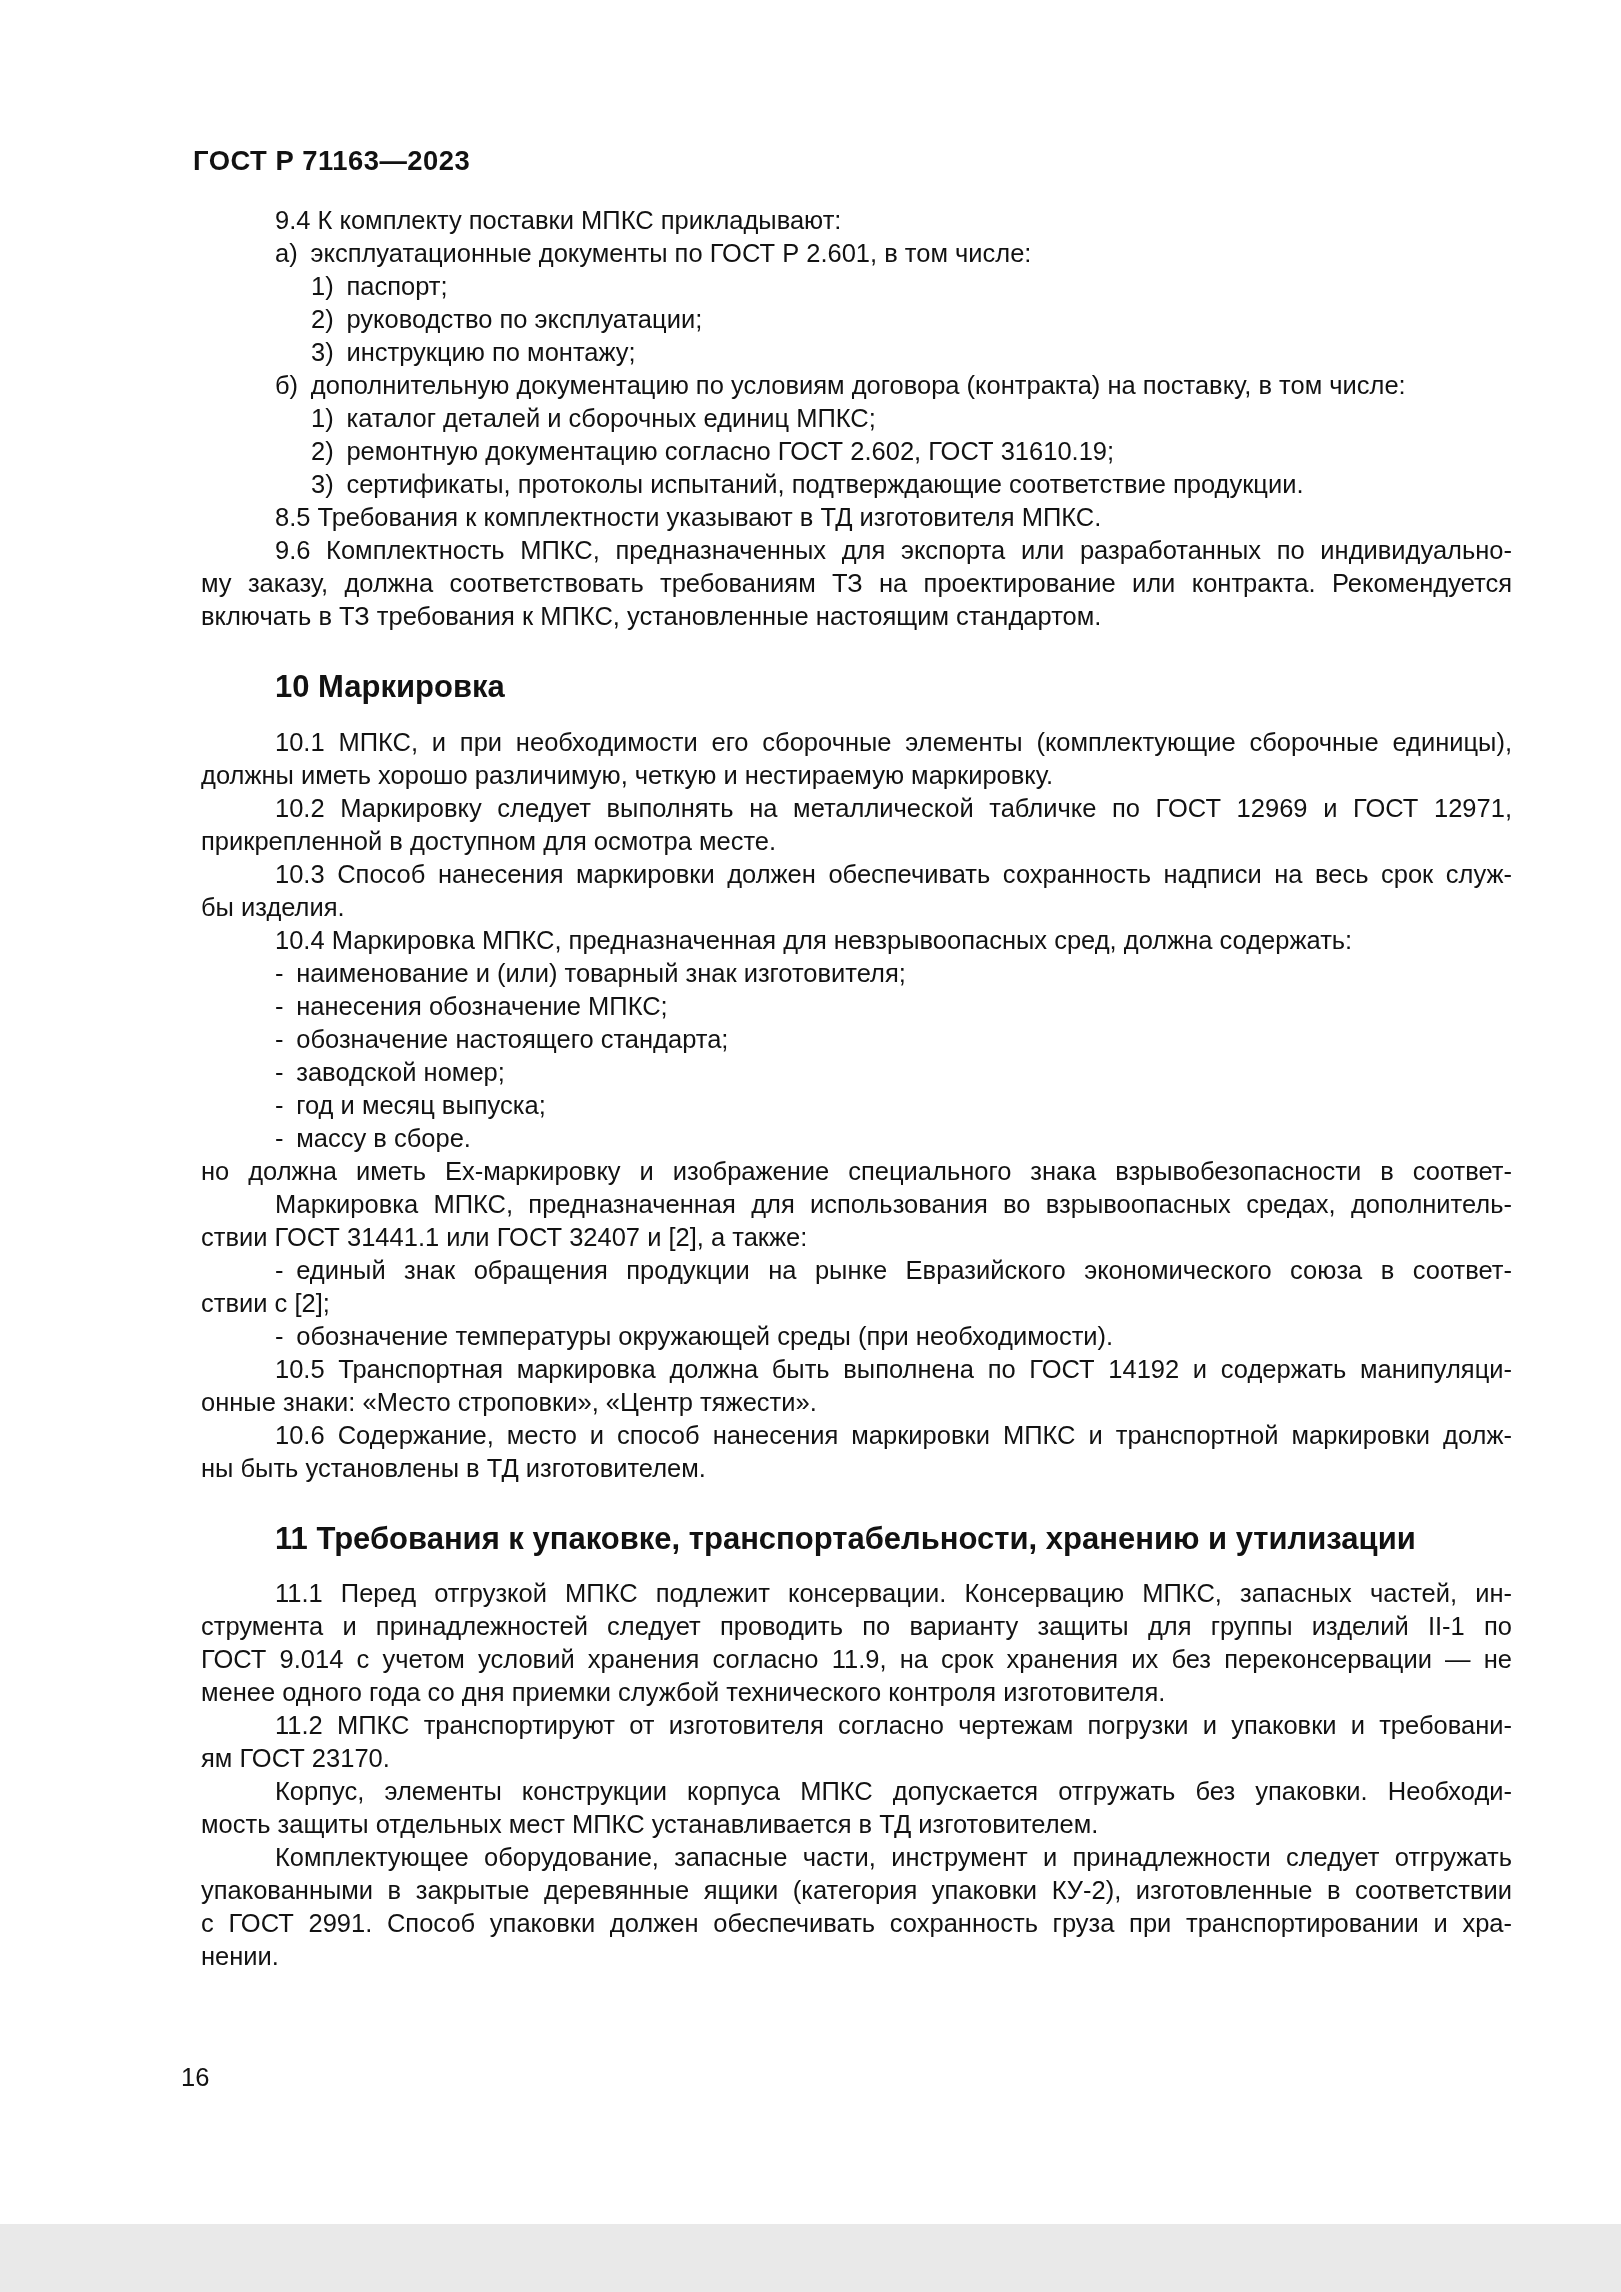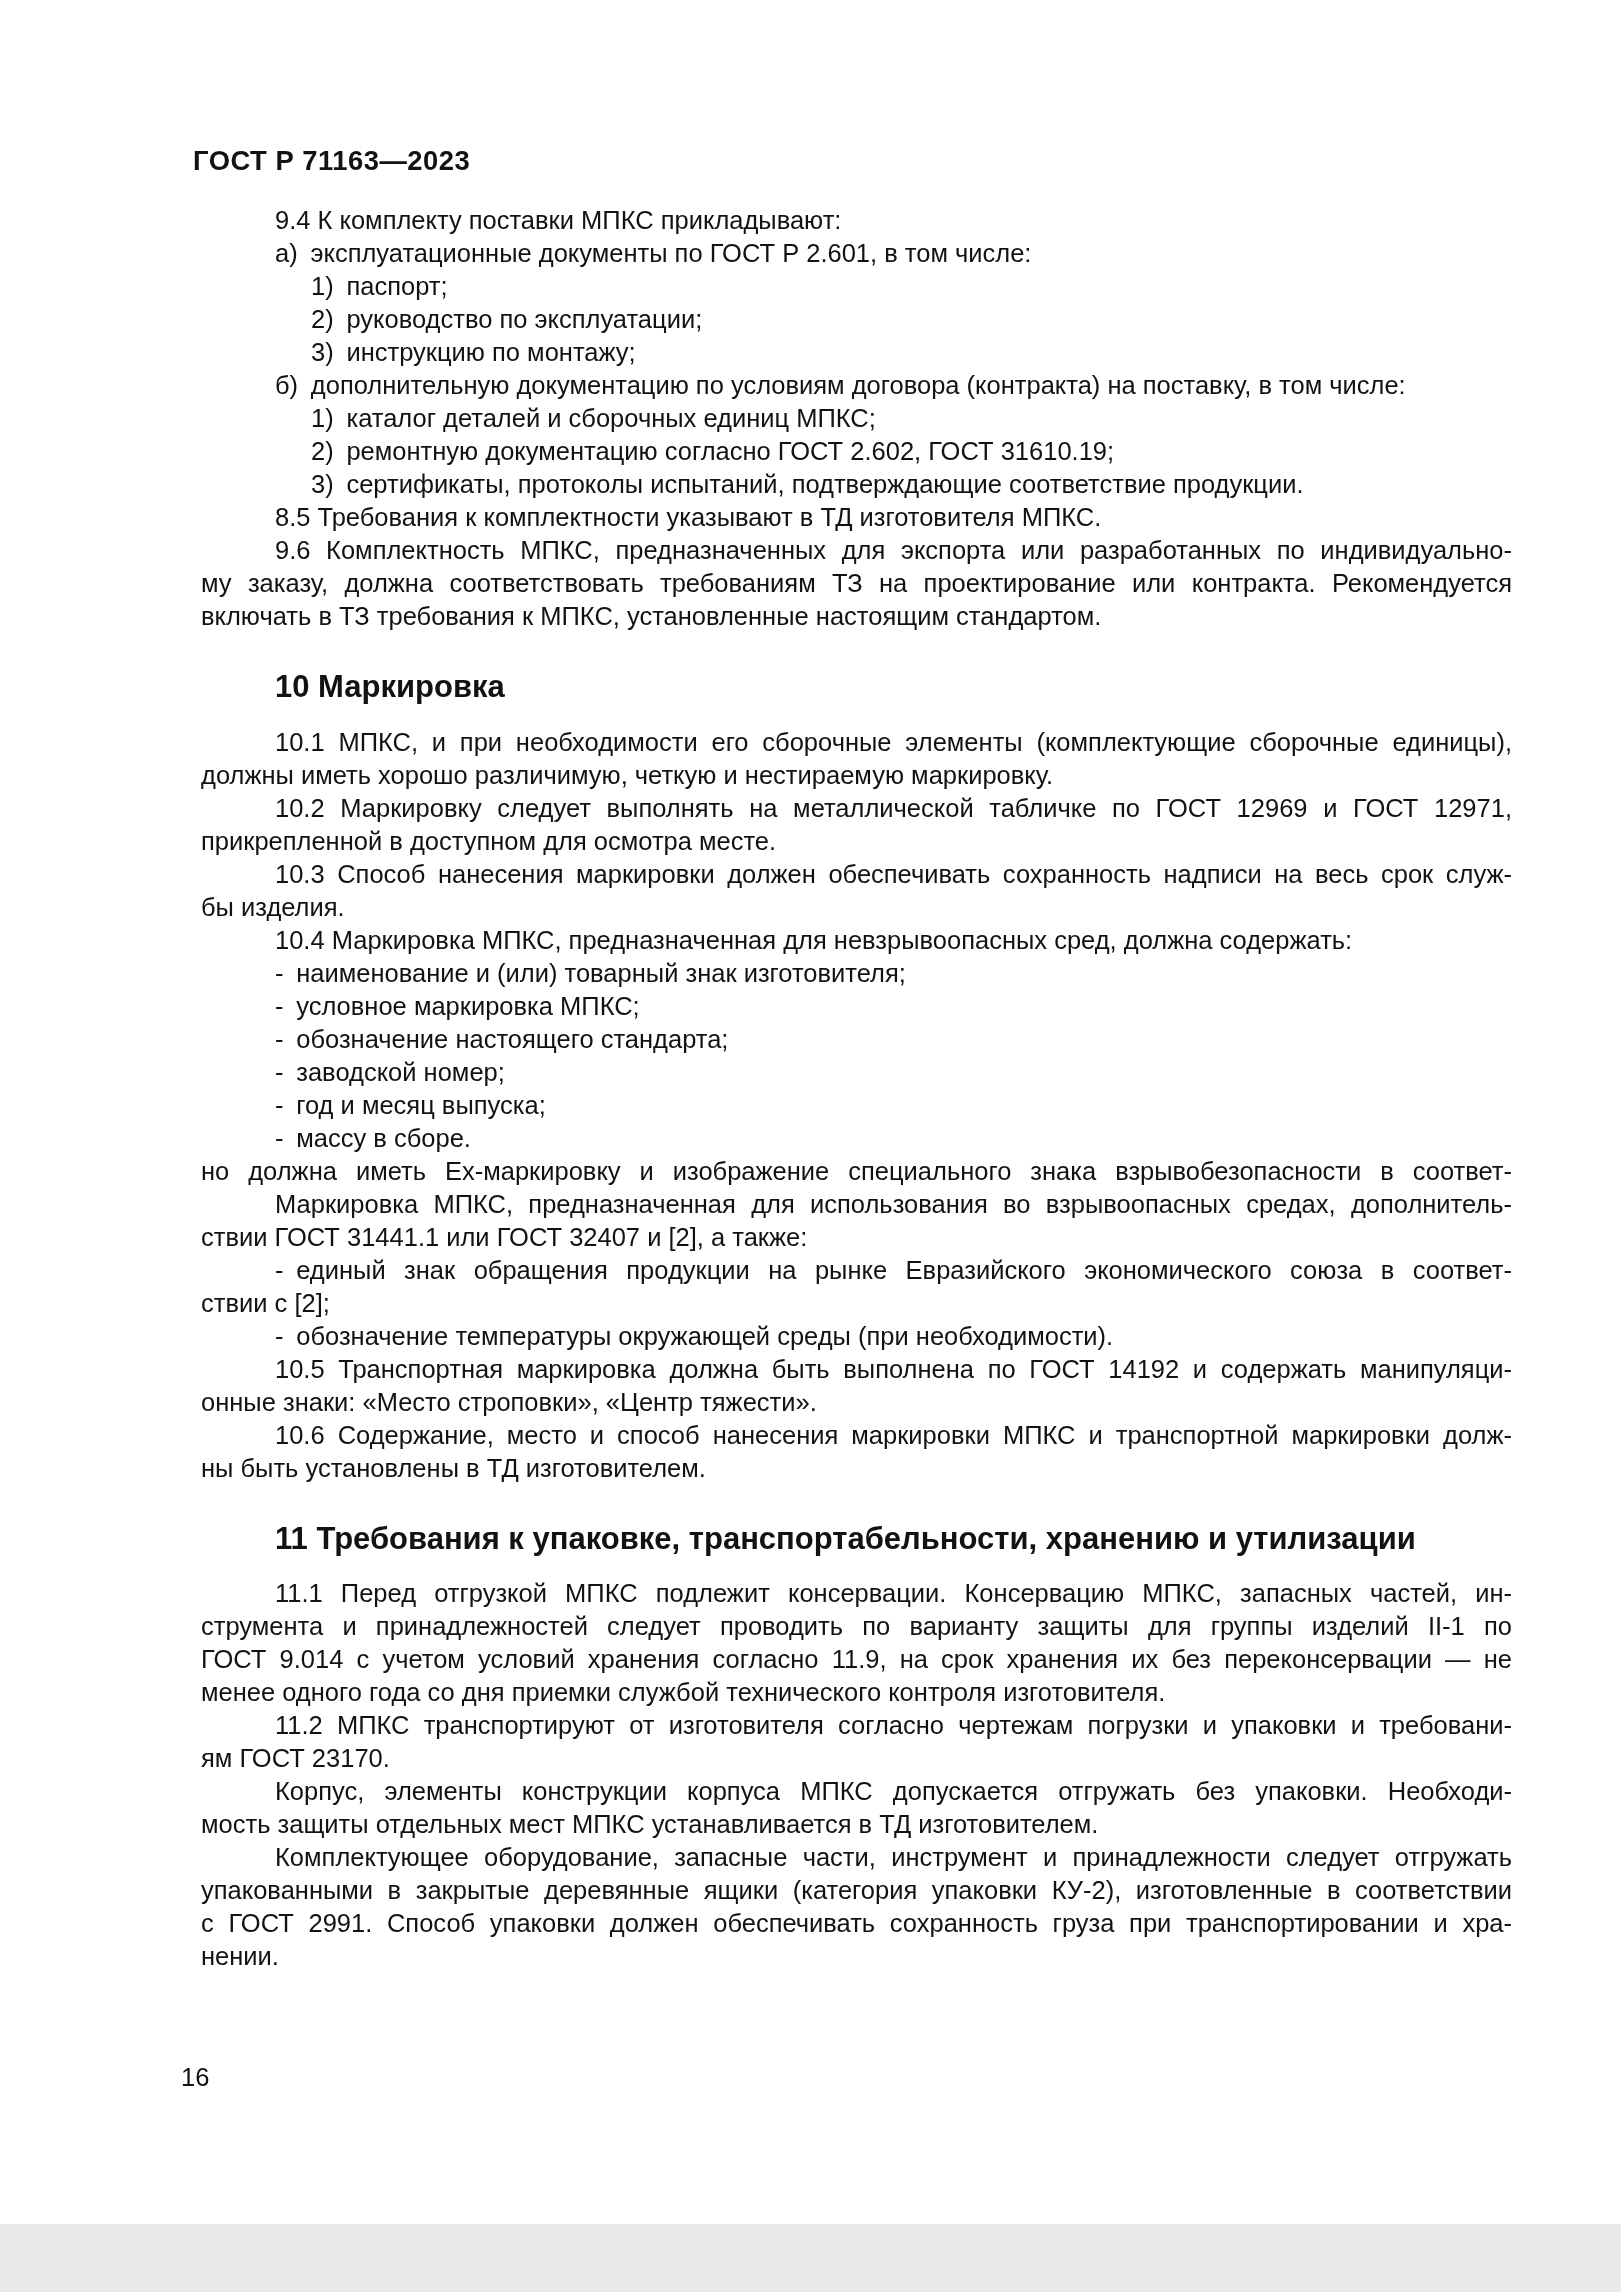--- a/index.html
+++ b/index.html
@@ -83,21 +83,21 @@
       <div class="line ind-n">включать в ТЗ требования к МПКС, установленные настоящим стандартом.</div>
       <div class="heading">10 Маркировка</div>
       <div class="line ind-p just">10.1 МПКС, и при необходимости его сборочные элементы (комплектующие сборочные единицы),</div>
       <div class="line ind-n">должны иметь хорошо различимую, четкую и нестираемую маркировку.</div>
       <div class="line ind-p just">10.2 Маркировку следует выполнять на металлической табличке по ГОСТ 12969 и ГОСТ 12971,</div>
       <div class="line ind-n">прикрепленной в доступном для осмотра месте.</div>
       <div class="line ind-p just">10.3 Способ нанесения маркировки должен обеспечивать сохранность надписи на весь срок служ-</div>
       <div class="line ind-n">бы изделия.</div>
       <div class="line ind-p">10.4 Маркировка МПКС, предназначенная для невзрывоопасных сред, должна содержать:</div>
       <div class="line ind-p">- наименование и (или) товарный знак изготовителя;</div>
-      <div class="line ind-p">- условное маркировка МПКС;</div>
+      <div class="line ind-p">- нанесения обозначение МПКС;</div>
       <div class="line ind-p">- обозначение настоящего стандарта;</div>
       <div class="line ind-p">- заводской номер;</div>
       <div class="line ind-p">- год и месяц выпуска;</div>
       <div class="line ind-p">- массу в сборе.</div>
       <div class="line ind-n just">но должна иметь Ex-маркировку и изображение специального знака взрывобезопасности в соответ-</div>
       <div class="line ind-p just">Маркировка МПКС, предназначенная для использования во взрывоопасных средах, дополнитель-</div>
       <div class="line ind-n">ствии ГОСТ 31441.1 или ГОСТ 32407 и [2], а также:</div>
       <div class="line ind-p just">- единый знак обращения продукции на рынке Евразийского экономического союза в соответ-</div>
       <div class="line ind-n">ствии с [2];</div>
       <div class="line ind-p">- обозначение температуры окружающей среды (при необходимости).</div>

